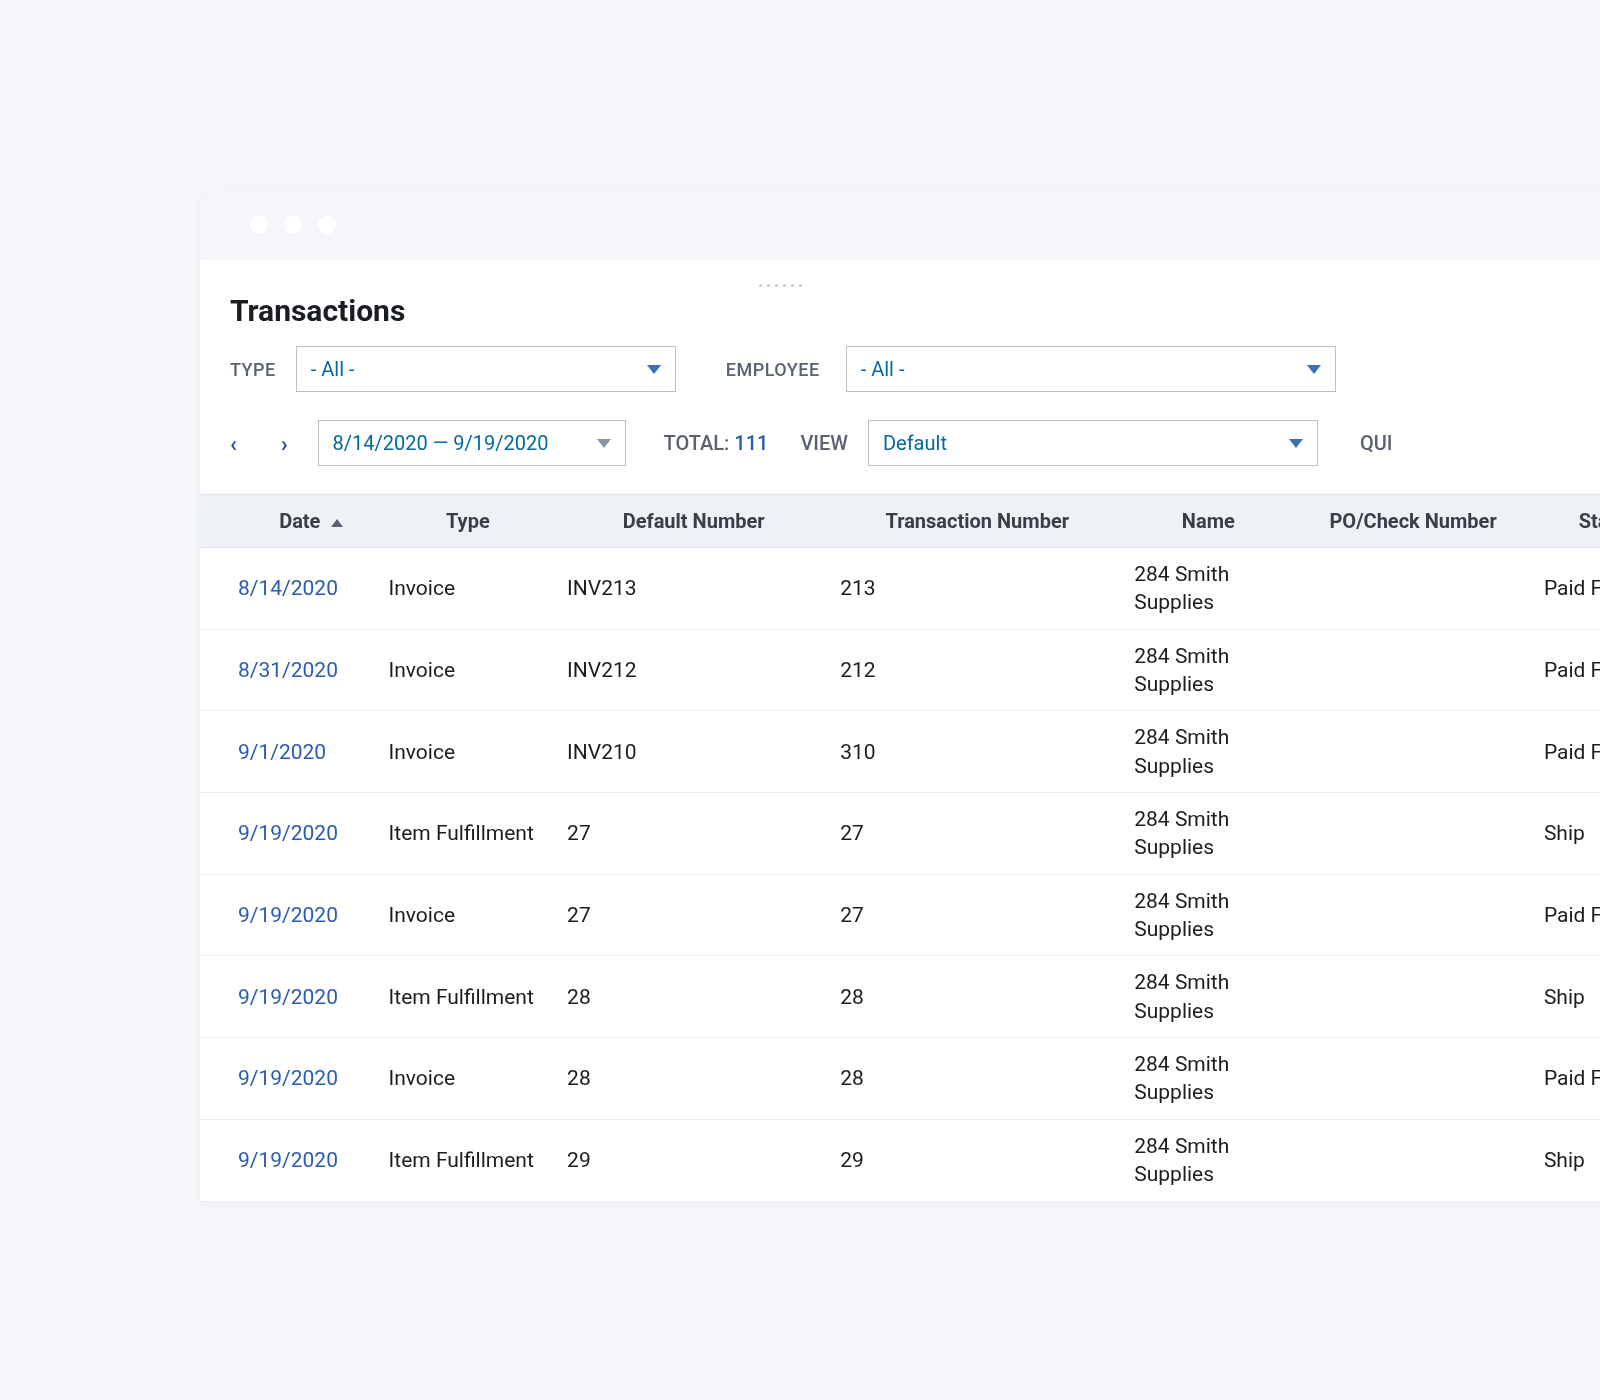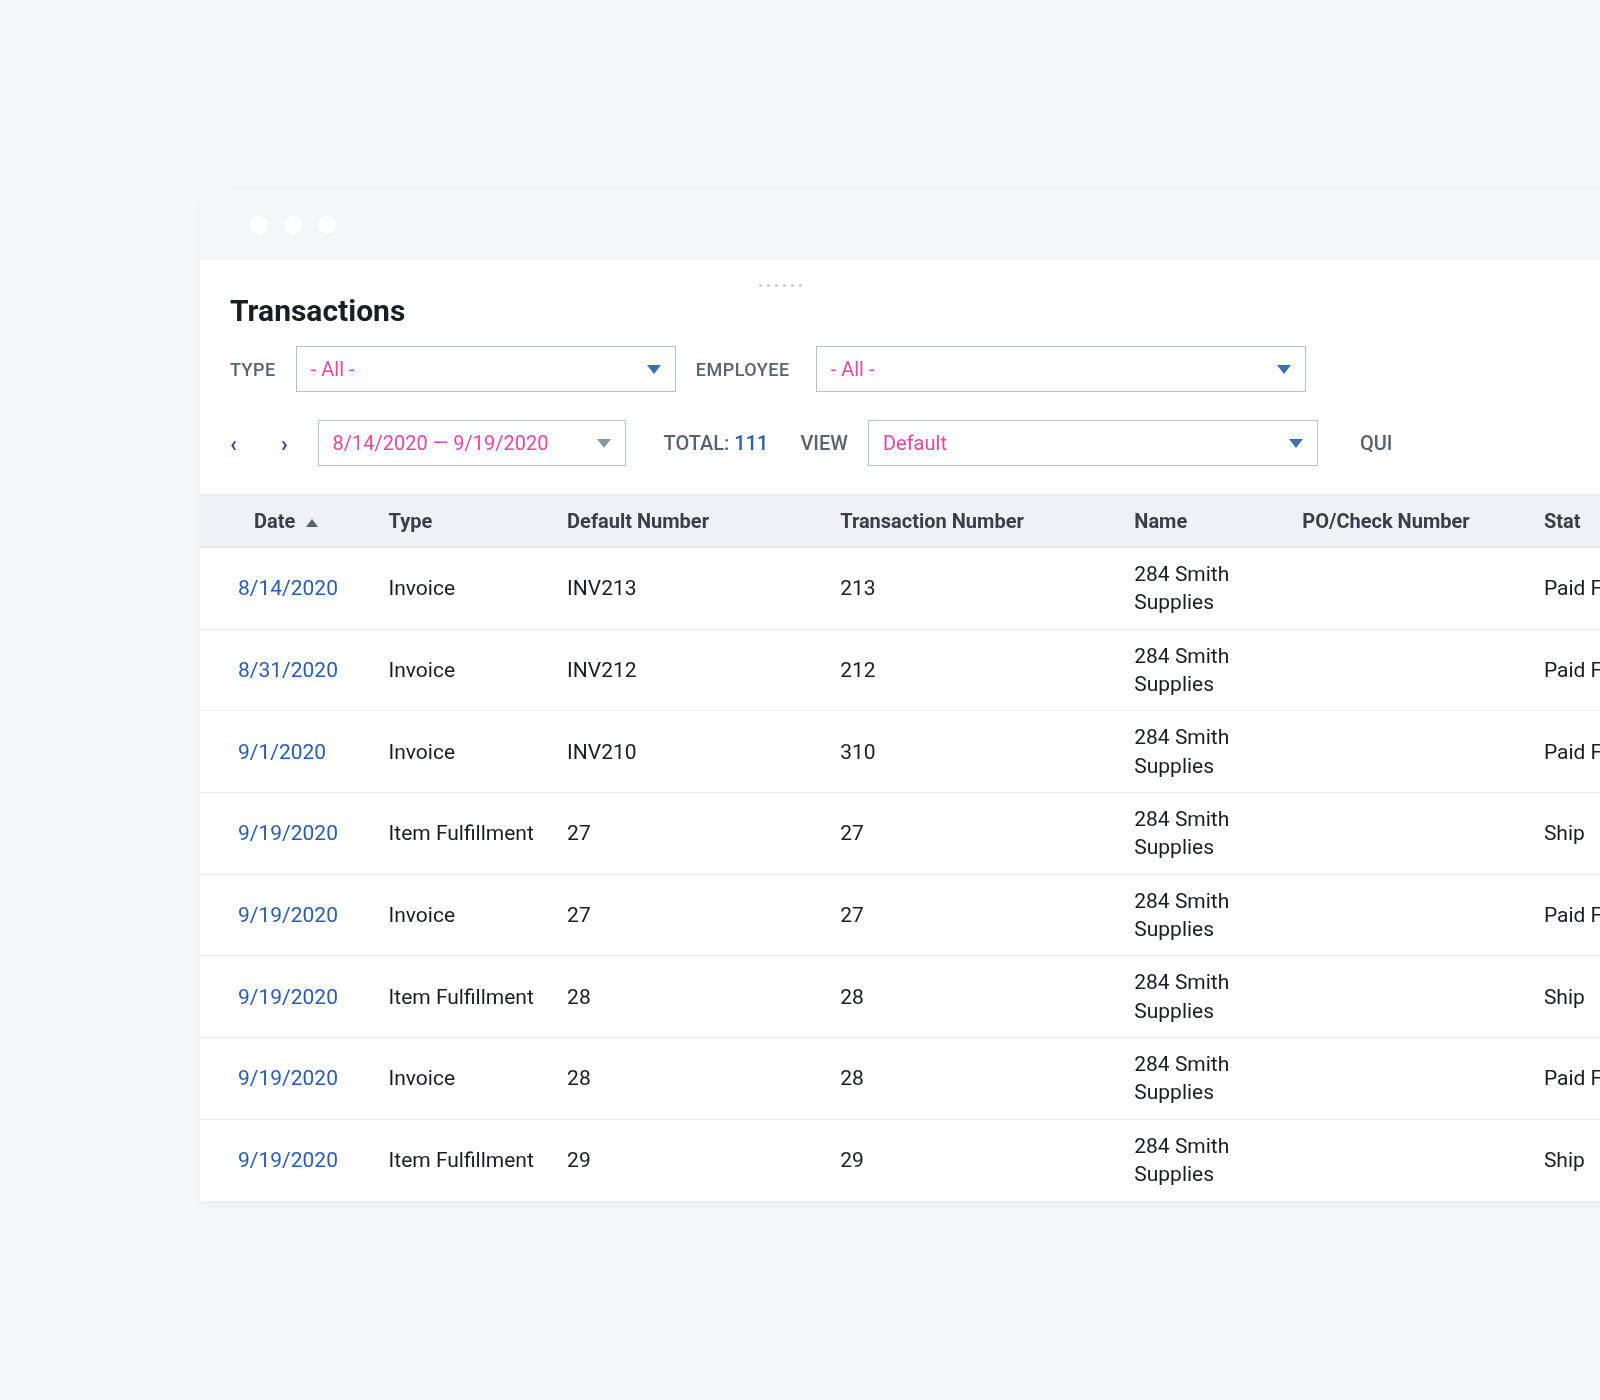--- a/index.html
+++ b/index.html
@@ -67,21 +67,21 @@
   }
   .select-box {
     display: flex;
     align-items: center;
     justify-content: space-between;
     border: 1px solid #b8c0cc;
     background: #fff;
     height: 46px;
     padding: 0 14px;
     font-size: 20px;
-    color: #ec4899;
+    color: #0369a1;
     cursor: pointer;
     gap: 26px;
   }
   .select-type { width: 380px; }
   .select-employee { width: 490px; margin-left: 6px; }
   .select-date { width: 308px; }
   .select-view { width: 450px; }
   .caret {
     width: 0; height: 0;
     border-left: 7px solid transparent;
@@ -126,21 +126,21 @@
     font-weight: 500;
     margin-left: 22px;
     white-space: nowrap;
   }
   .table { width: 100%; border-collapse: collapse; }
   .table thead th {
     background: #eef1f6;
     font-size: 20px;
     font-weight: 700;
     color: #3a3f47;
-    text-align: left;
+    text-align: center;
     padding: 14px 10px 14px 10px;
     border-top: 1px solid #e1e5eb;
     border-bottom: 1px solid #e1e5eb;
     white-space: nowrap;
   }
   .table thead th:first-child { padding-left: 54px; }
   .sort-arrow {
     display: inline-block;
     width: 0; height: 0;
     border-left: 6px solid transparent;
@@ -189,21 +189,21 @@
         <span></span>
     </div>
     <h1 class="page-title">Transactions</h1>
 
     <div class="filters-row1">
       <span class="label">TYPE</span>
       <div class="select-box select-type">
         <span>- All -</span>
         <span class="caret"></span>
       </div>
-      <span class="label" style="">EMPLOYEE</span>
+      <span class="label" style="margin-left:30px">EMPLOYEE</span>
       <div class="select-box select-employee">
         <span>- All -</span>
         <span class="caret"></span>
       </div>
     </div>
 
     <div class="filters-row2">
       <div class="nav-arrows">
         <span class="chevron">‹</span>
         <span class="chevron">›</span>

